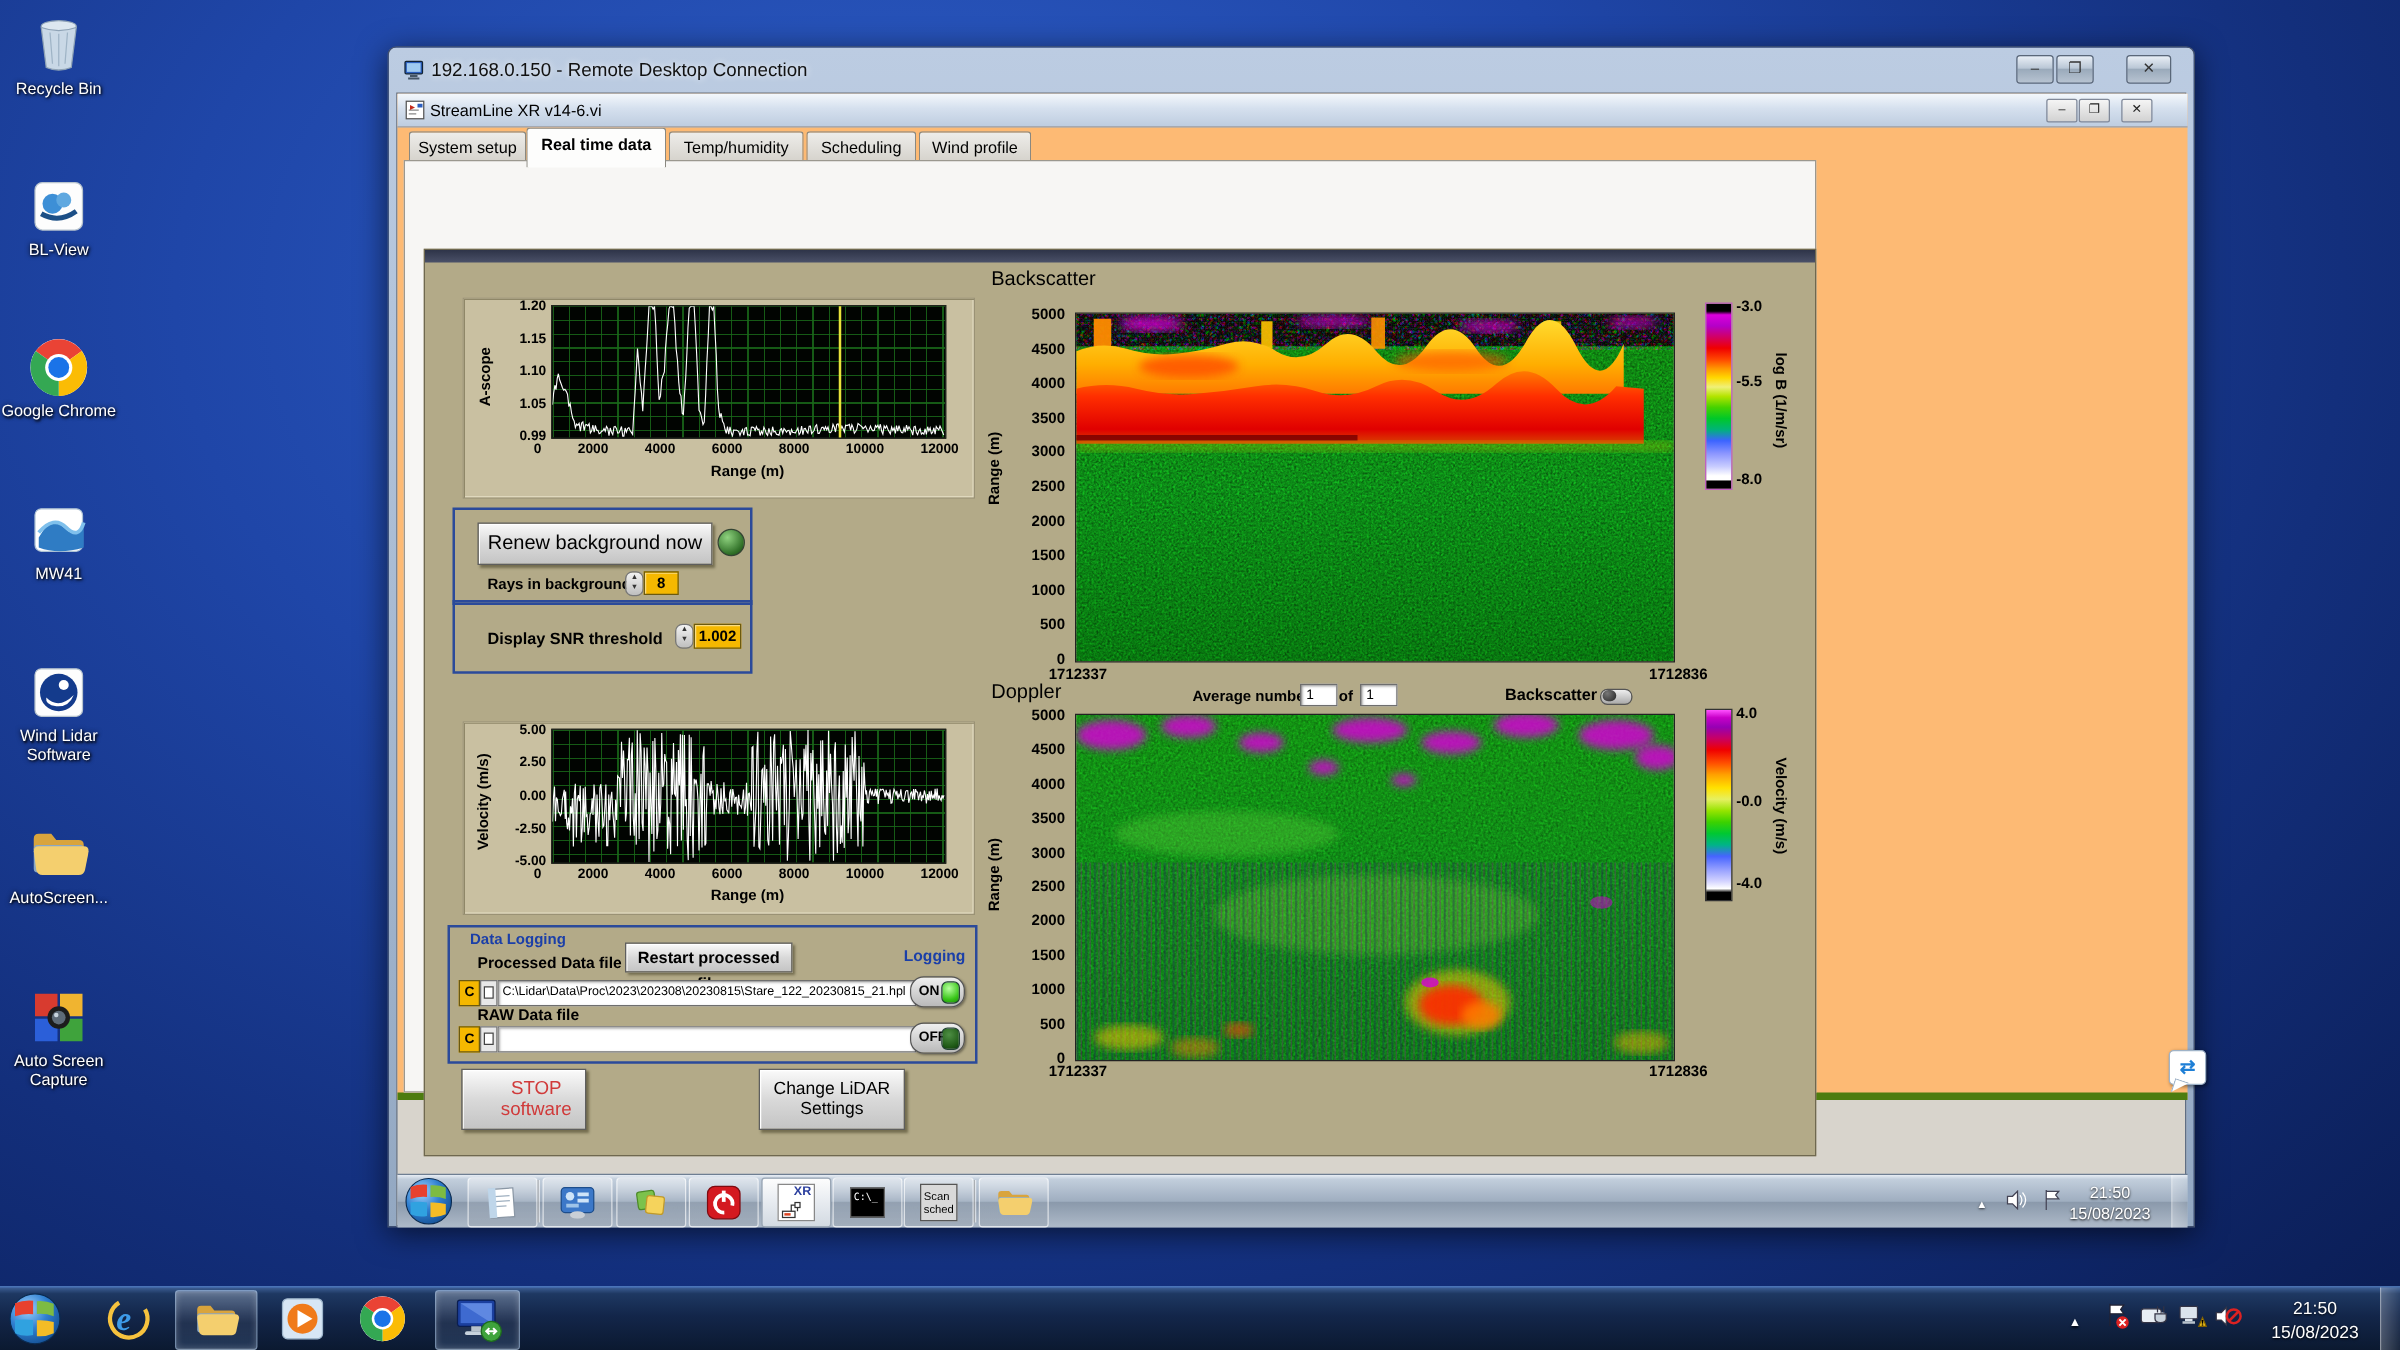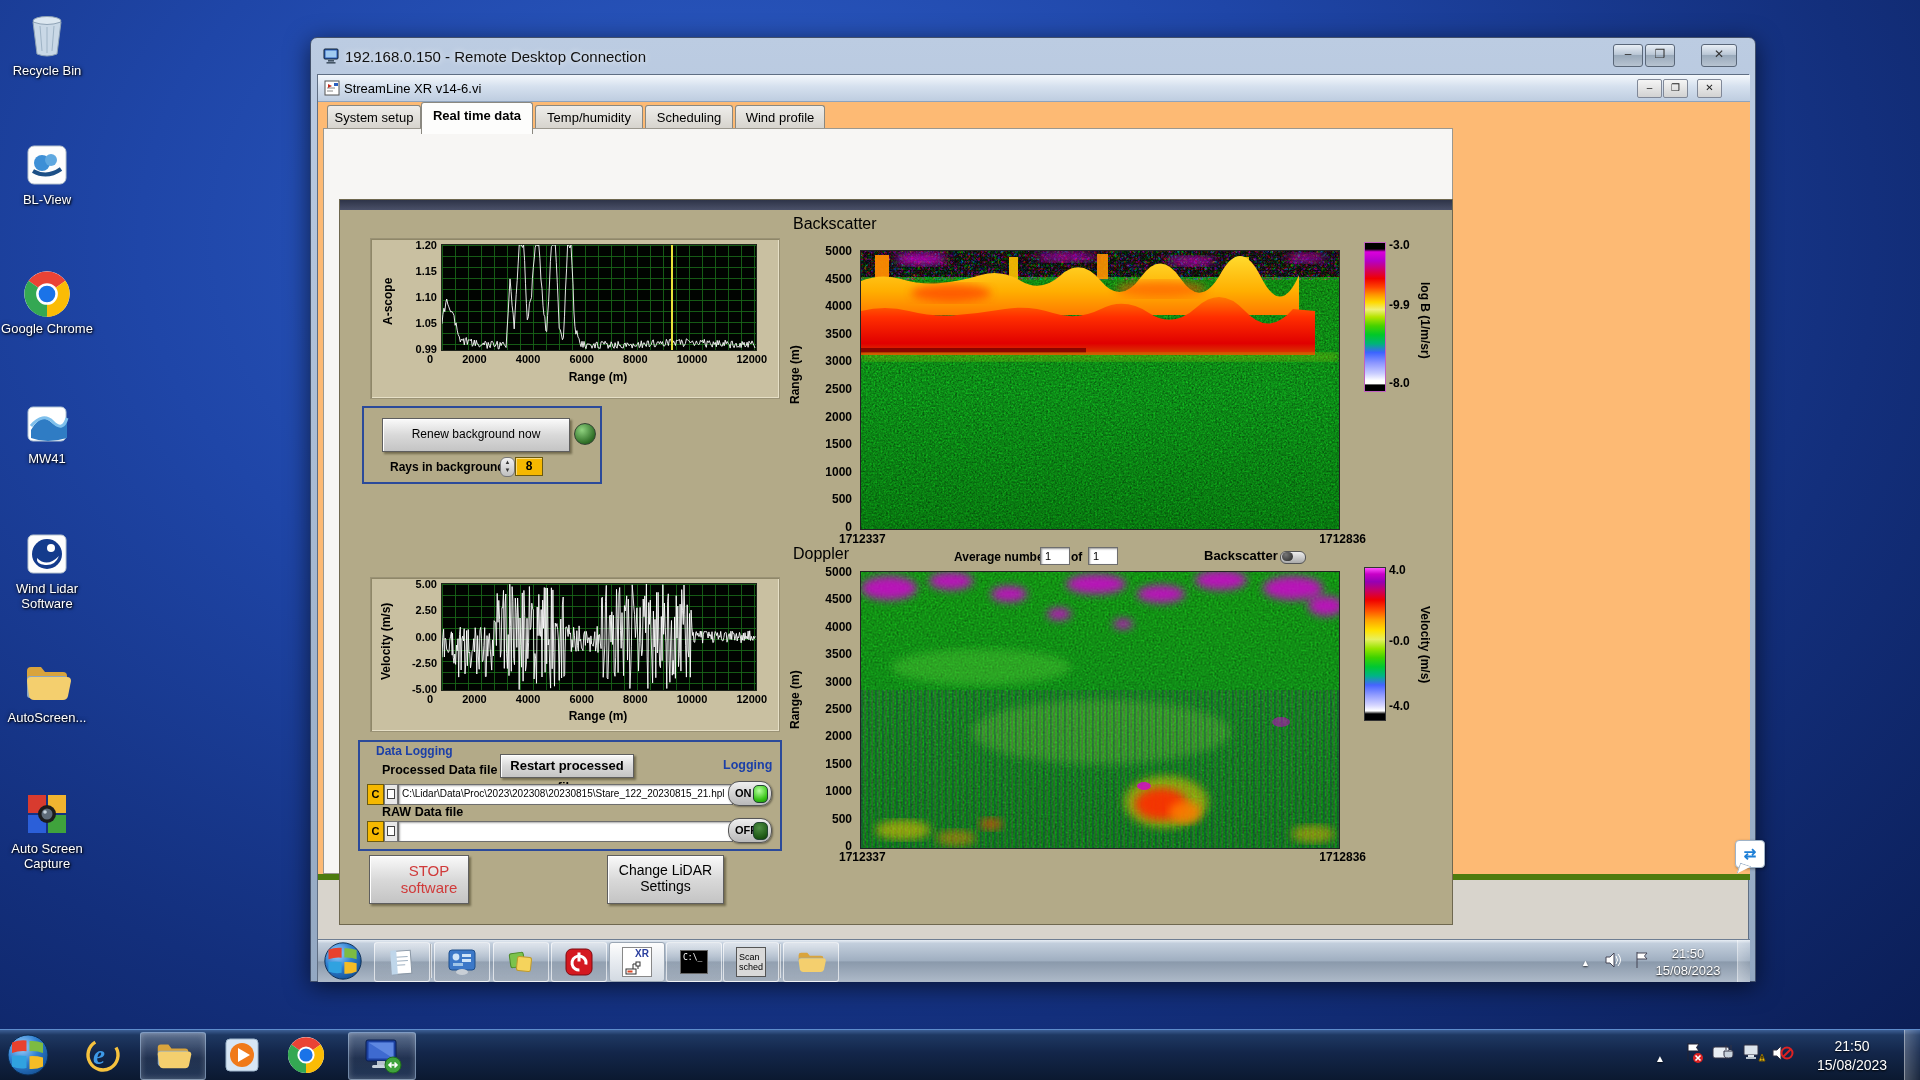--- a/index.html
+++ b/index.html
@@ -241,25 +241,30 @@
                   <div class="xt">4000</div>
                   <div class="xt">6000</div>
                   <div class="xt">8000</div>
                   <div class="xt">10000</div>
                   <div class="xt">12000</div>
                 </div>
               <div class="axlabel" style="left:70px;top:131px;width:314px;">Range (m)</div>
             </div>
 
             <div class="bluebox" style="left:22px;top:206px;width:236px;height:74px;">
-              <div class="lvbtn" style="left:18px;top:10px;width:186px;height:32px;font-size:12px;line-height:31px;">Renew background now</div>
+              <div class="lvbtn" style="left:18px;top:10px;width:186px;height:32px;font-size:16px;line-height:31px;">Renew background now</div>
               <div class="led" style="left:210px;top:15px;width:20px;height:20px;"></div>
               <div class="blab abs" style="left:26px;top:52px;">Rays in background</div>
               <div class="spin" style="left:136px;top:49px;">▲<br>▼</div>
               <div class="oval" style="left:151px;top:49px;height:17px;line-height:17px;">8</div>
+            </div>
+            <div class="bluebox" style="left:22px;top:280px;width:236px;height:55px;">
+              <div class="blab abs" style="left:26px;top:21px;font-size:13px;">Display SNR threshold</div>
+              <div class="spin" style="left:176px;top:17px;">▲<br>▼</div>
+              <div class="oval" style="left:191px;top:17px;width:36px;height:18px;line-height:18px;">1.002</div>
             </div>
 
             <div class="gbox" style="left:30px;top:377px;width:408px;height:153px;">
               <div class="vlabel" style="left:8px;top:18px;height:90px;">Velocity (m/s)</div>
               <div class="ytcol" style="left:26px;top:0px;width:40px;height:117px;">
                   <div class="yt">5.00</div>
                   <div class="yt">2.50</div>
                   <div class="yt">0.00</div>
                   <div class="yt">-2.50</div>
                   <div class="yt">-5.00</div>
@@ -375,21 +380,21 @@
                 <ellipse cx="300" cy="38" rx="46" ry="8" fill="#FF5000" opacity="0.6" filter="url(#blr)"></ellipse>
                 <path d="M0 60 q24 -6 48 0 t48 4 t48 -6 t48 4 t48 -4 t48 4 t48 -6 t48 4 t48 -2 l22 2 V104 H0 Z" fill="url(#bsR)"></path>
                 <rect x="0" y="97" width="225" height="4.5" fill="#7A0000" opacity="0.85"></rect>
                 <rect x="0" y="102" width="478" height="8" fill="#B0D000" opacity="0.4" filter="url(#blr)"></rect>
               </svg>
             </div>
             <div class="abs" style="left:499px;top:332px;font-size:12px;font-weight:bold;">1712337</div>
             <div class="abs" style="left:944px;top:332px;width:82px;text-align:right;font-size:12px;font-weight:bold;">1712836</div>
             <div class="abs" style="left:1024px;top:42px;width:20px;height:148px;border:1px solid #C060C0;background:linear-gradient(180deg,#000 0%,#000 4%,#DC00DC 6%,#B400C8 12%,#D20064 18%,#F00000 24%,#FF4600 30%,#FF9600 35%,#FFD800 40%,#F0F078 45%,#B4E400 50%,#46D200 56%,#00C828 62%,#00B478 68%,#3C64FF 74%,#8C96FF 81%,#C8CCFF 88%,#FFF 93%,#FFF 95%,#000 96%,#000 100%);"></div>
             <div class="cb-tick" style="left:1049px;top:38px;">-3.0</div>
-            <div class="cb-tick" style="left:1049px;top:98px;">-9.9</div>
+            <div class="cb-tick" style="left:1049px;top:98px;">-5.5</div>
             <div class="cb-tick" style="left:1049px;top:176px;">-8.0</div>
             <div class="vlabel2" style="left:1078px;top:60px;height:120px;">log B (1/m/sr)</div>
 
             <div class="abs" style="left:453px;top:345px;font-size:16px;color:#000;">Doppler</div>
             <div class="blab abs" style="left:614px;top:350px;">Average number</div>
             <div class="numbox" style="left:700px;top:347px;width:24px;height:16px;font-size:11px;line-height:16px;padding-left:4px;">1</div>
             <div class="blab abs" style="left:731px;top:350px;">of</div>
             <div class="numbox" style="left:748px;top:347px;width:24px;height:16px;font-size:11px;line-height:16px;padding-left:4px;">1</div>
             <div class="blab abs" style="left:864px;top:348px;font-size:13px;">Backscatter</div>
             <div class="abs" style="left:940px;top:351px;width:24px;height:11px;border-radius:6px;background:linear-gradient(#EEE,#AAA);border:1px solid #555;">

